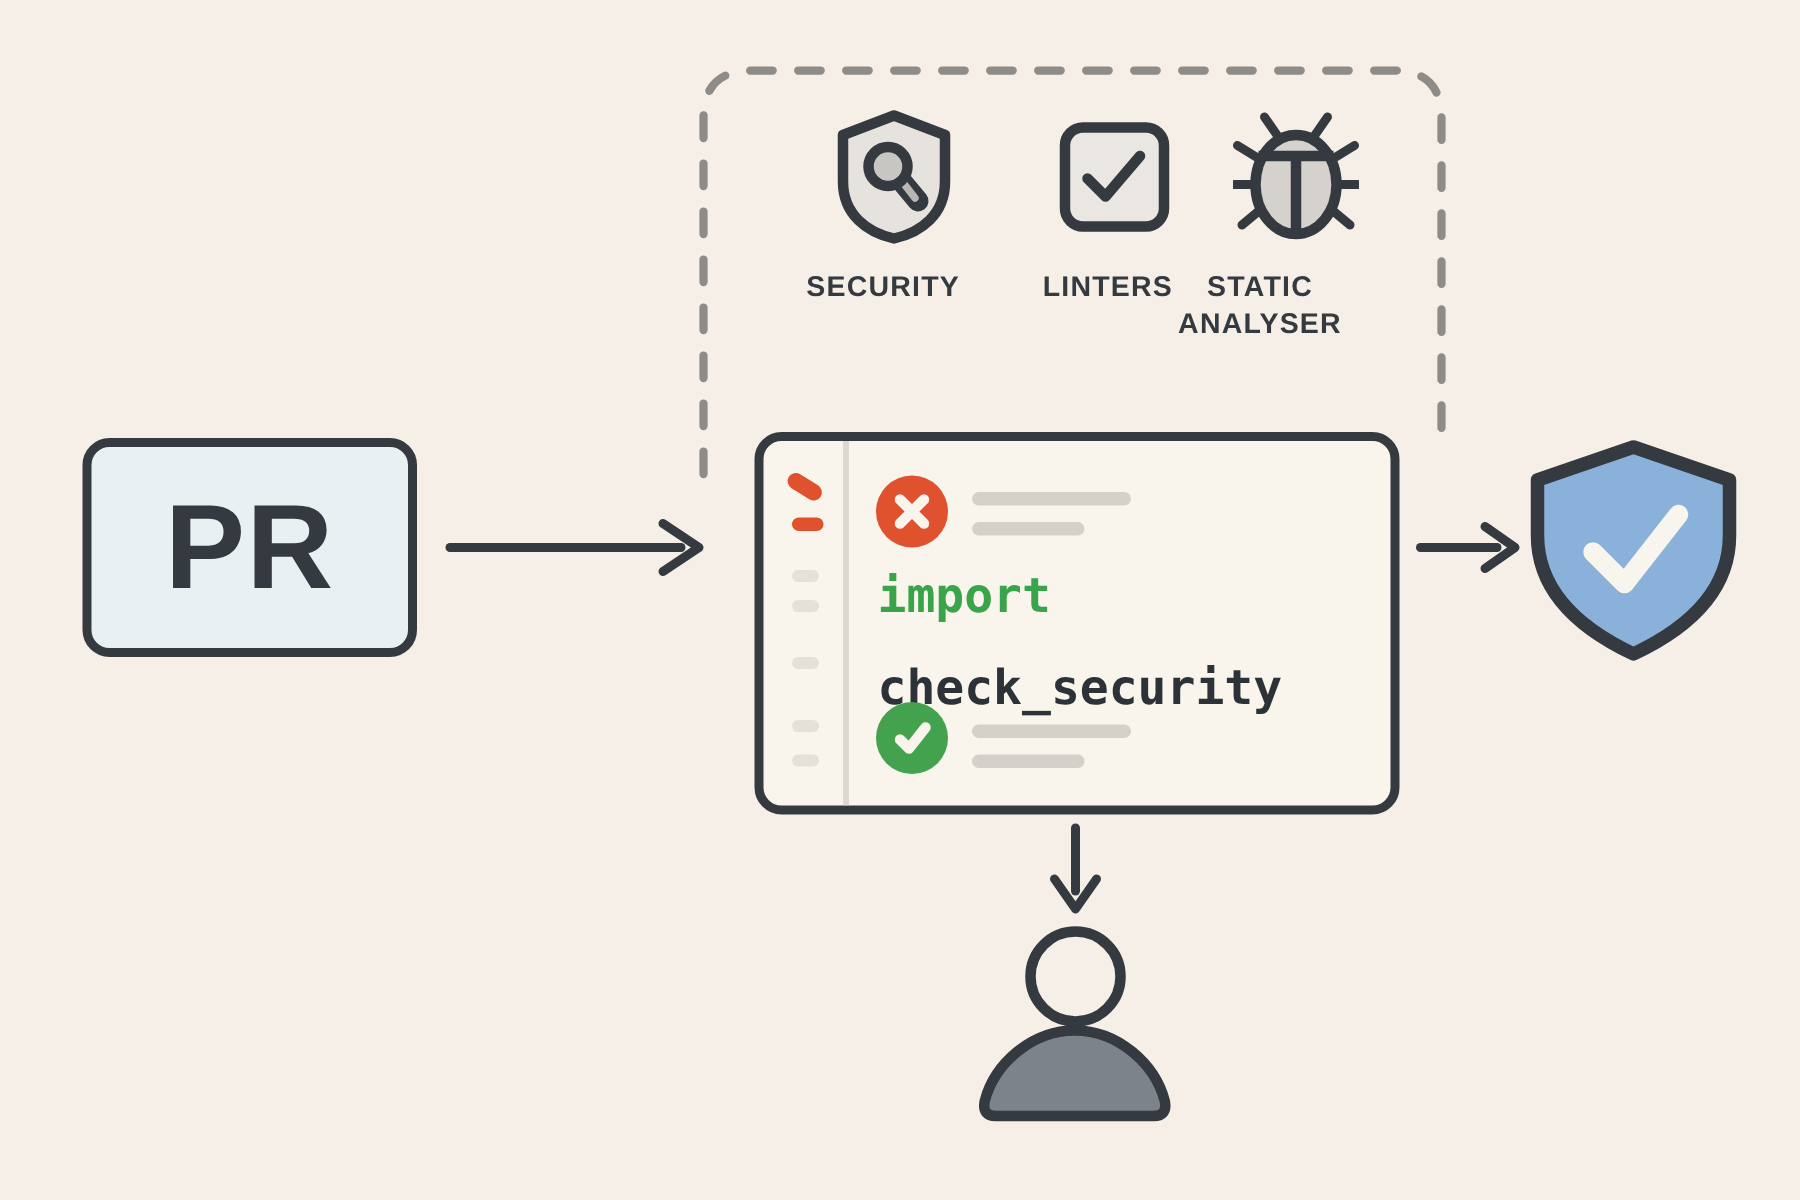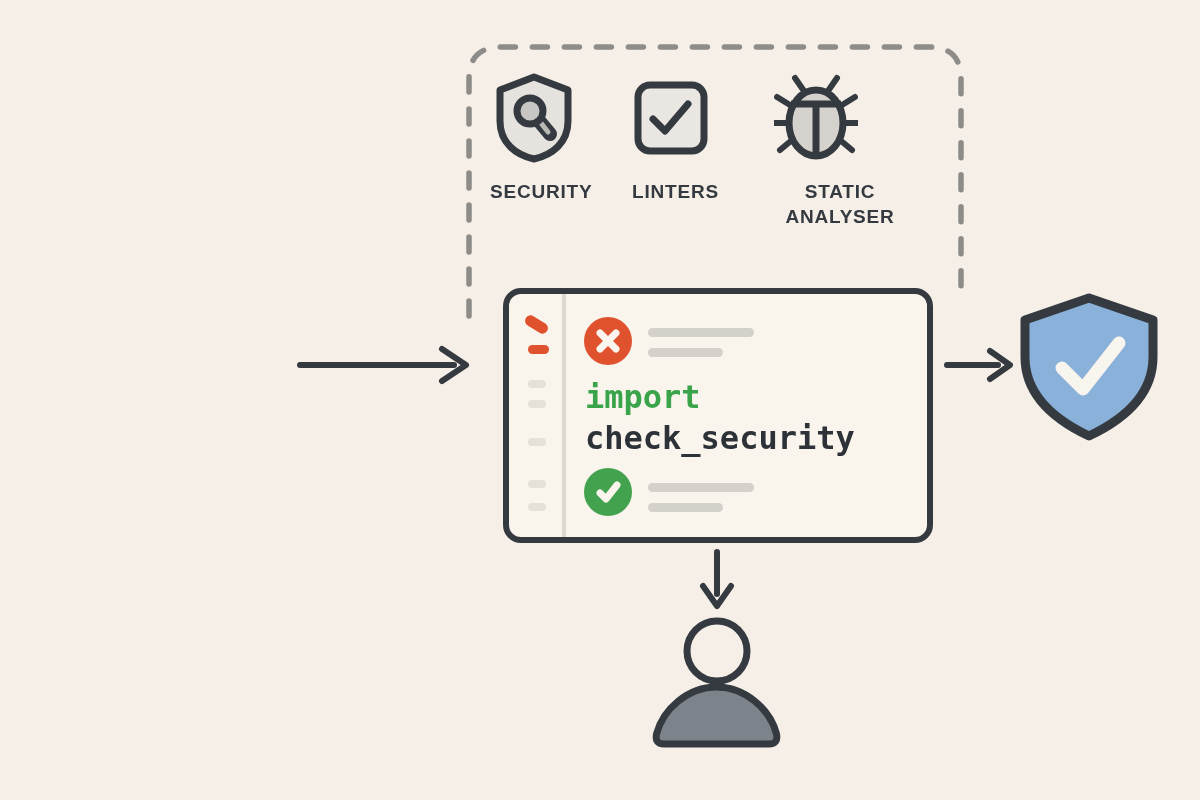--- a/index.html
+++ b/index.html
@@ -33,21 +33,21 @@
   }
 
   
   .dashed-box-svg { position: absolute; left: 455px; top: 35px; }
 
   .tool {
     position: absolute;
     top: 70px;
     width: 150px;
     transform: translateX(-50%);
-    display: flex; flex-direction: column; align-items: flex-start;
+    display: flex; flex-direction: column; align-items: flex-end;
   }
   .tool-security { left: 565px; }
   .tool-linters  { left: 707px; }
   .tool-static   { left: 840px; width: 132px; }
   .tool .icon-box {
     height: 95px;
     display: flex; align-items: center; justify-content: center;
   }
   .tool-label {
     margin-top: 15px;
@@ -110,36 +110,39 @@
   .code-line {
     position: absolute;
     left: 76px;
     font-family: "DejaVu Sans Mono", monospace;
     font-weight: bold;
     font-size: 32px;
     line-height: 1;
     white-space: pre;
   }
   .code-import { top: 87px;  color: #3aa44a; }
-  .code-check  { top: 128px; color: #2c3237; }
+  .code-check  { top: 148px; color: #2c3237; }
 
   
   .arrow-svg { position: absolute; }
   .arrow-1 { left: 296px; top: 343px; }
   .arrow-2 { left: 944px; top: 343px; }
   .arrow-3 { left: 695px; top: 548px; }
 
   .shield-node { position: absolute; left: 1015px; top: 291px; }
   .person-node { position: absolute; left: 650px;  top: 613px; }
 </style>
 </head>
 <body>
 
 <div class="canvas">
 
+  <div class="pr-node">
+    <div class="pr-label">PR</div>
+  </div>
 
   <svg class="arrow-svg arrow-1" width="180" height="44">
     <g stroke="#343a40" stroke-width="6" fill="none" stroke-linecap="round" stroke-linejoin="round">
       <line x1="4" y1="22" x2="158" y2="22"></line>
       <polyline points="146,6 170,22 146,38"></polyline>
     </g>
   </svg>
 
   <svg class="dashed-box-svg" width="520" height="290">
     <path d="M 14 281 L 14 44 Q 14 12 46 12 L 474 12 Q 506 12 506 44 L 506 258" fill="none" stroke="#8d8c89" stroke-width="5.5" stroke-linecap="round" stroke-dasharray="15 17"></path>

